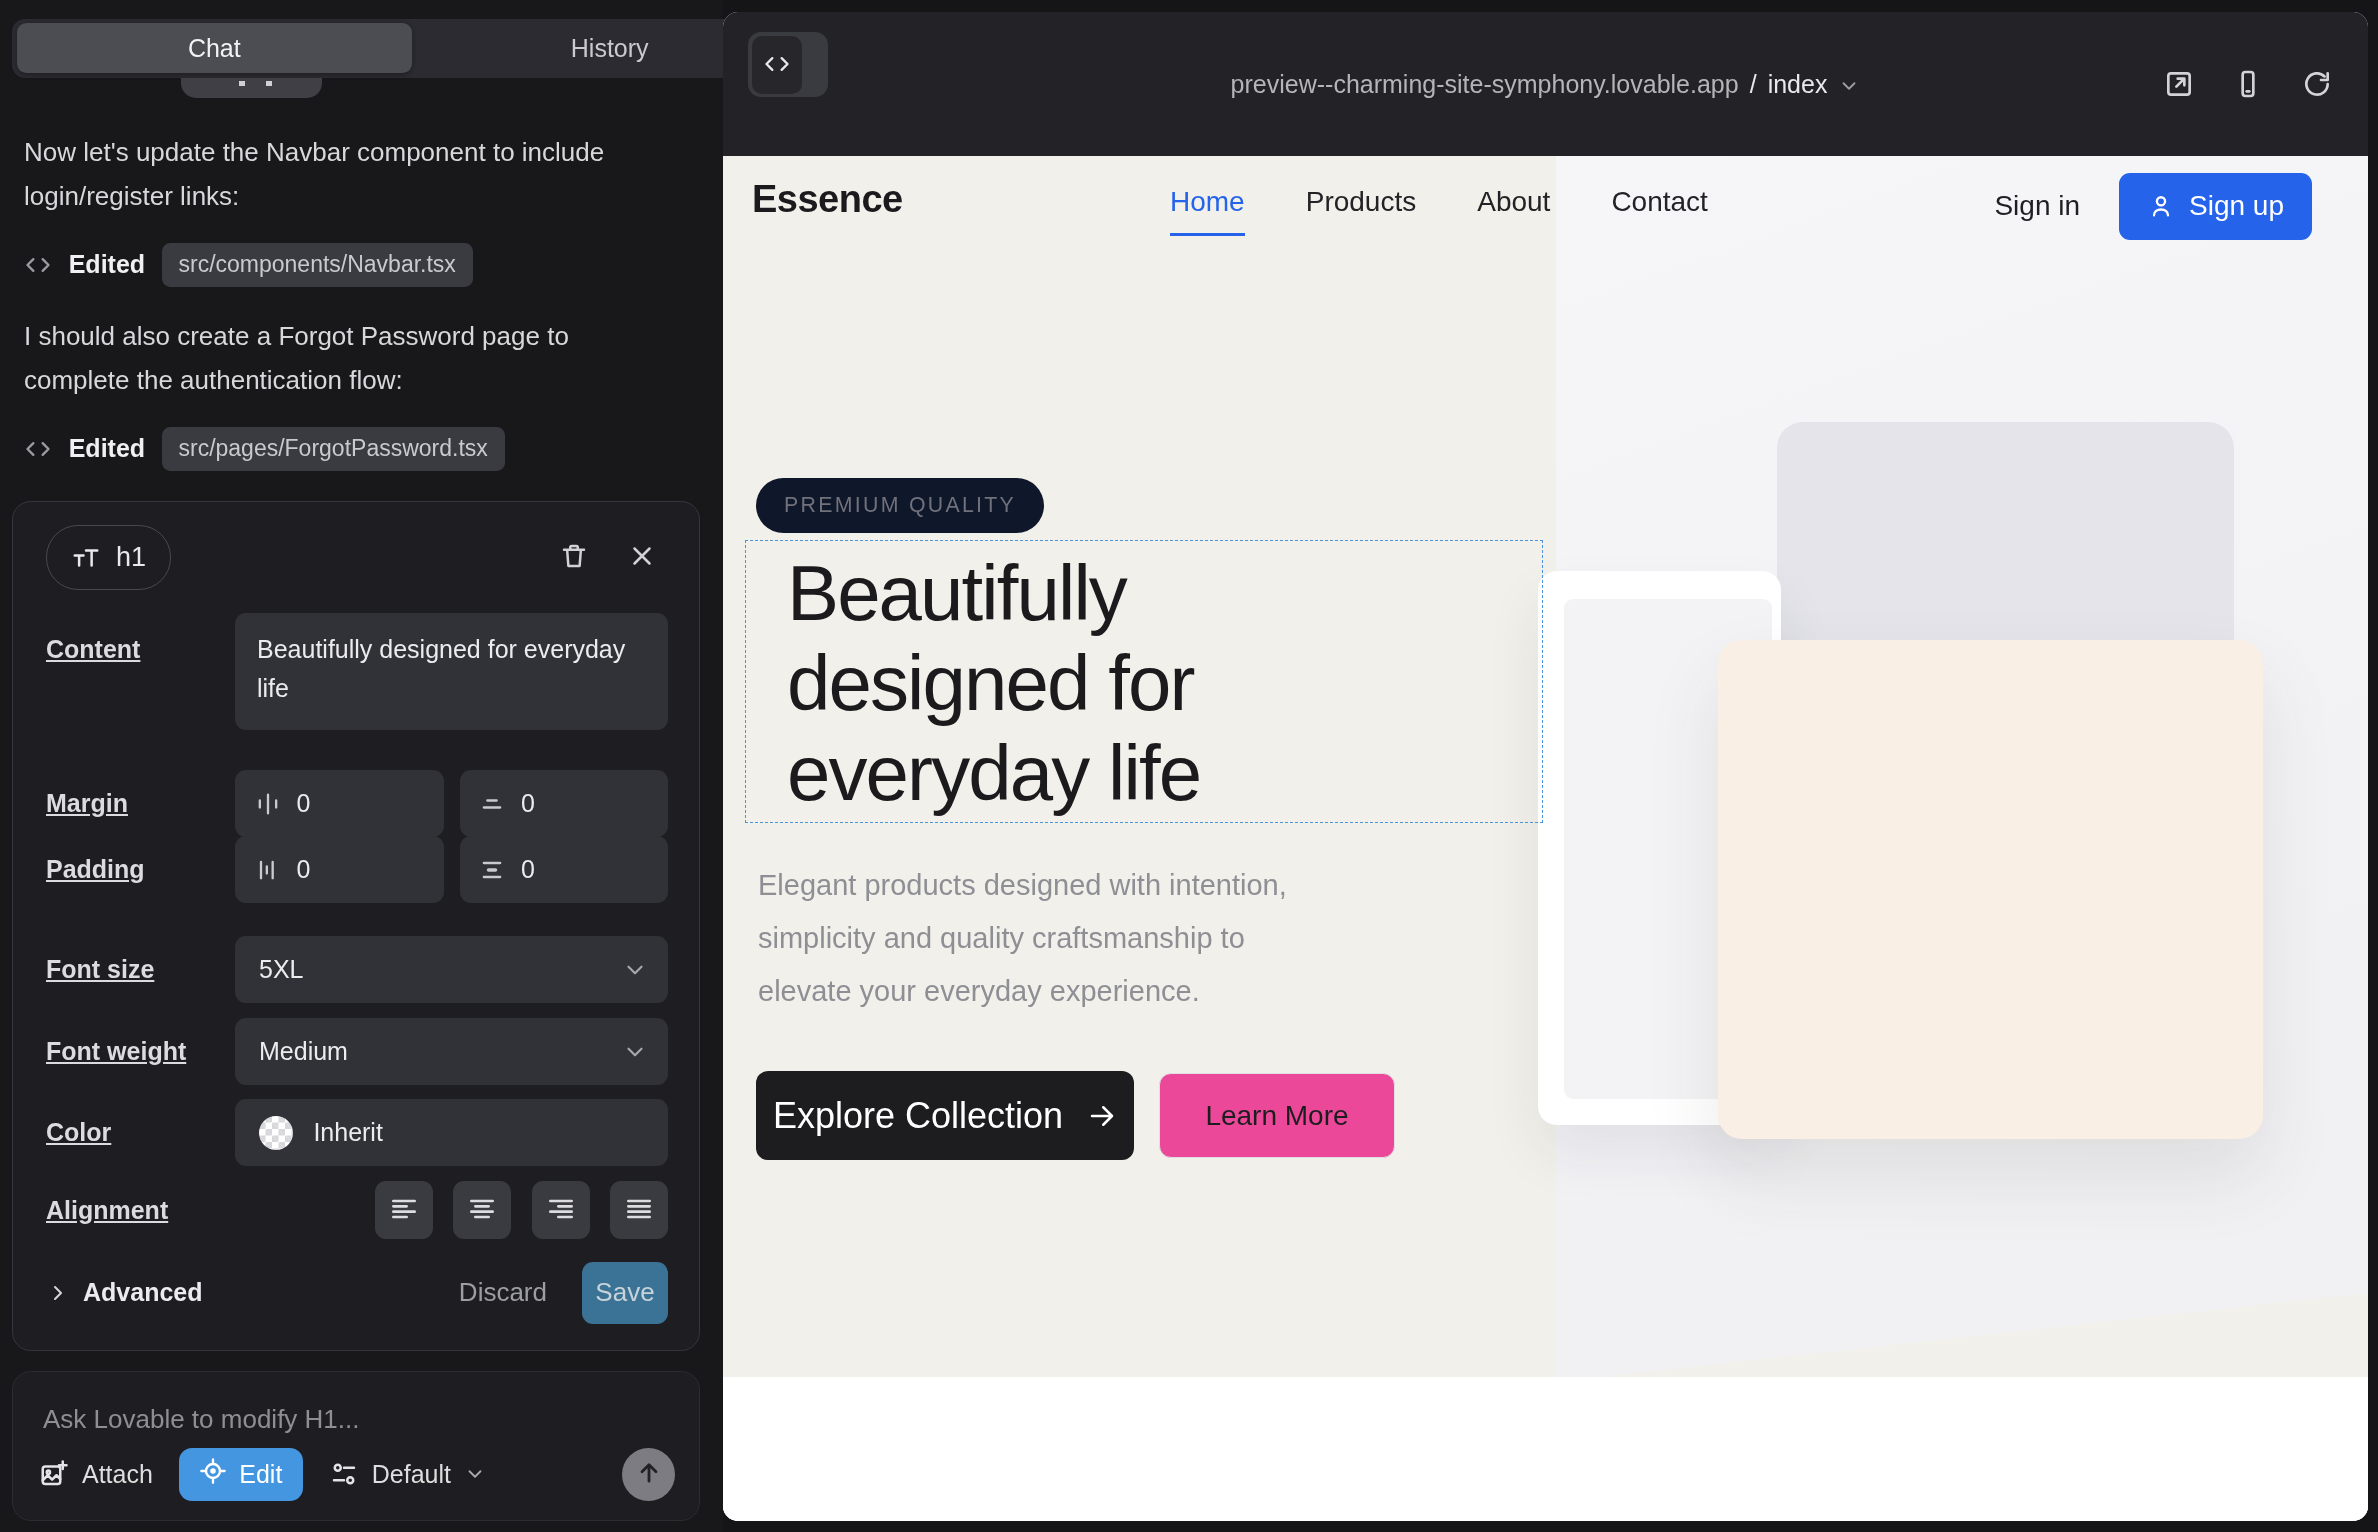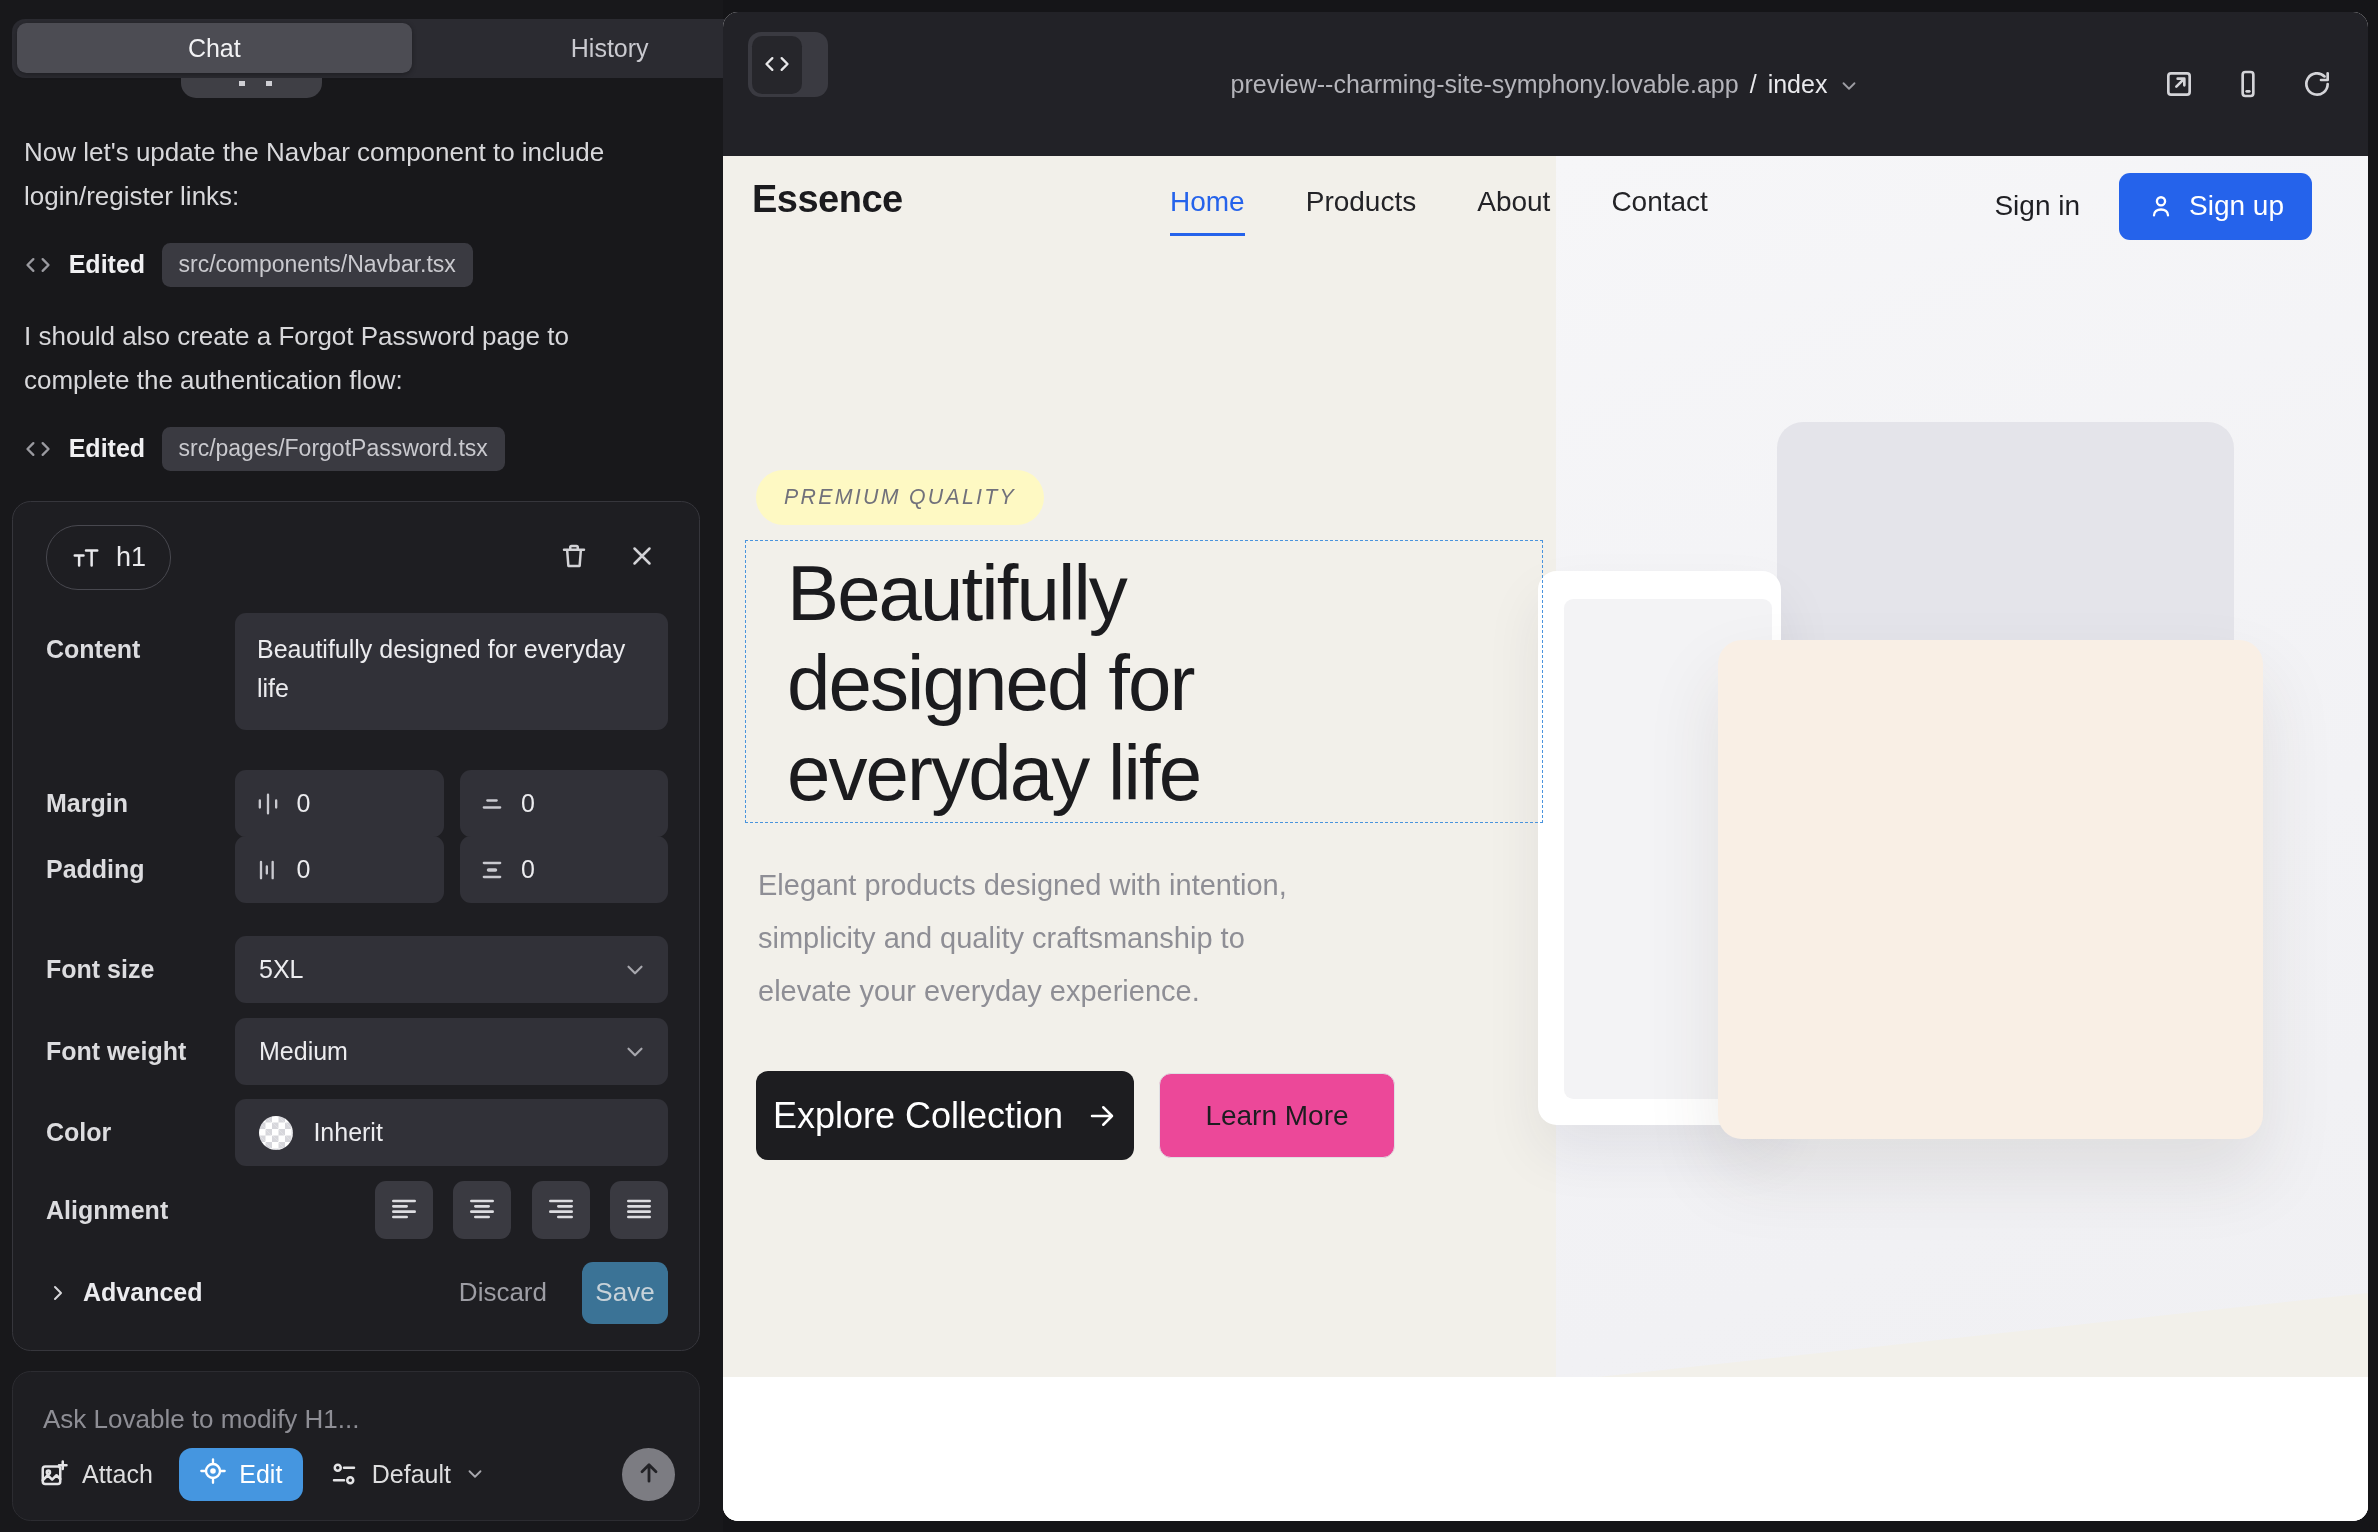--- a/index.html
+++ b/index.html
@@ -35,21 +35,21 @@
                  background:#1e1e22; border:1.9px solid #36363c; border-radius:18.6px; padding:0 21.3px; }
   .ed-header { position:absolute; left:33px; right:33px; top:23px; height:65px; display:flex; align-items:center; }
   .tag-badge { display:flex; align-items:center; gap:15px; border:1.9px solid #48484f; border-radius:32px;
                padding:0 24px; height:65px; color:#e9e9ec; }
   .tag-badge .t-ic { display:flex; color:#e9e9ec; }
   .tag-badge .tag-txt { font-size:27px; }
   .ed-header .spacer { flex:1; }
   .icon-btn { display:flex; align-items:center; justify-content:center; width:48px; height:48px;
               color:#d2d2d6; cursor:pointer; }
   .ed-row { position:absolute; left:33px; right:31px; display:flex; }
-  .ed-label { width:189px; flex:0 0 189px; font-size:25px; font-weight:700; color:#dcdcdf; }
+  .ed-label { width:189px; flex:0 0 189px; font-size:25px; font-weight:700; color:#dcdcdf;text-decoration:underline; }
   .field { background:#313138; border-radius:11px; color:#ececef; font-size:25px;
            display:flex; align-items:center; }
   .row-content { top:111px; } .row-content .ed-label { padding-top:22px; }
   .content-box { flex:1; height:117px; padding:16.7px 22px; line-height:39px; display:block; }
   .row-margin  { top:268px; } .row-padding { top:334px; }
   .dual { flex:1; display:flex; gap:16px; }
   .mini-field { flex:1; height:67px; padding:0 18.6px; gap:15px; }
   .mini-field .f-ic { color:#c9c9cf; display:flex; }
   .row-fontsize { top:434px; } .row-fontweight { top:516px; } .row-color { top:597px; }
   .select-field { flex:1; height:67px; padding:0 24px; position:relative; cursor:pointer; }
@@ -123,23 +123,23 @@
                 color:#1b1b1e; letter-spacing:-0.5px; }
   .site-nav { position:absolute; left:447px; top:30px; display:flex; gap:61px; }
   .nav-link { font-size:28px; color:#232327; cursor:pointer; padding-bottom:15px; }
   .nav-link.active { color:#2563eb; border-bottom:3.7px solid #2563eb; }
   .site-auth { position:absolute; right:56px; top:16.7px; display:flex; align-items:center; gap:39px; }
   .signin { font-size:28px; color:#1f1f23; cursor:pointer; }
   .signup-btn { display:flex; align-items:center; gap:14px; background:#2563eb; color:#fff;
                 border:none; border-radius:11px; height:67px; padding:0 28px; font-size:28px; cursor:pointer; }
   .signup-btn .s-ic { display:flex; }
 
-  .hero-badge { position:absolute; left:33px; top:314px; display:inline-flex;
-                background:#fef9c3; border-radius:927px; padding:15px 28px;
-                font-size:21.3px; letter-spacing:2.3px; color:#71717b;font-style:italic; }
+  .hero-badge { position:absolute; left:33px; top:322px; display:inline-flex;
+                background:#0f172a; border-radius:927px; padding:15px 28px;
+                font-size:21.3px; letter-spacing:2.3px; color:#71717b; }
   .h1-select { position:absolute; left:22px; top:384px; width:798px; height:283px;
                border:1.9px dashed #4a94dd; }
   .site-h1 { margin:7.4px 0 0 13px; width:649px; font-size:78px; line-height:90px; font-weight:500;
              color:#1b1b1e; letter-spacing:-1.9px; }
   .site-h1 span { display:block;margin-left:28px; }
   .hero-desc { position:absolute; left:35px; top:703px; font-size:29px; line-height:53px; color:#8e8e95; }
   .hero-desc span { display:block; }
   .hero-ctas { position:absolute; left:33px; top:915px; display:flex; align-items:center; gap:25px; }
   .cta-primary { display:flex; align-items:center; justify-content:center; gap:24px;
                  width:378px; height:89px; background:#1d1d20; color:#fff; border:none;

